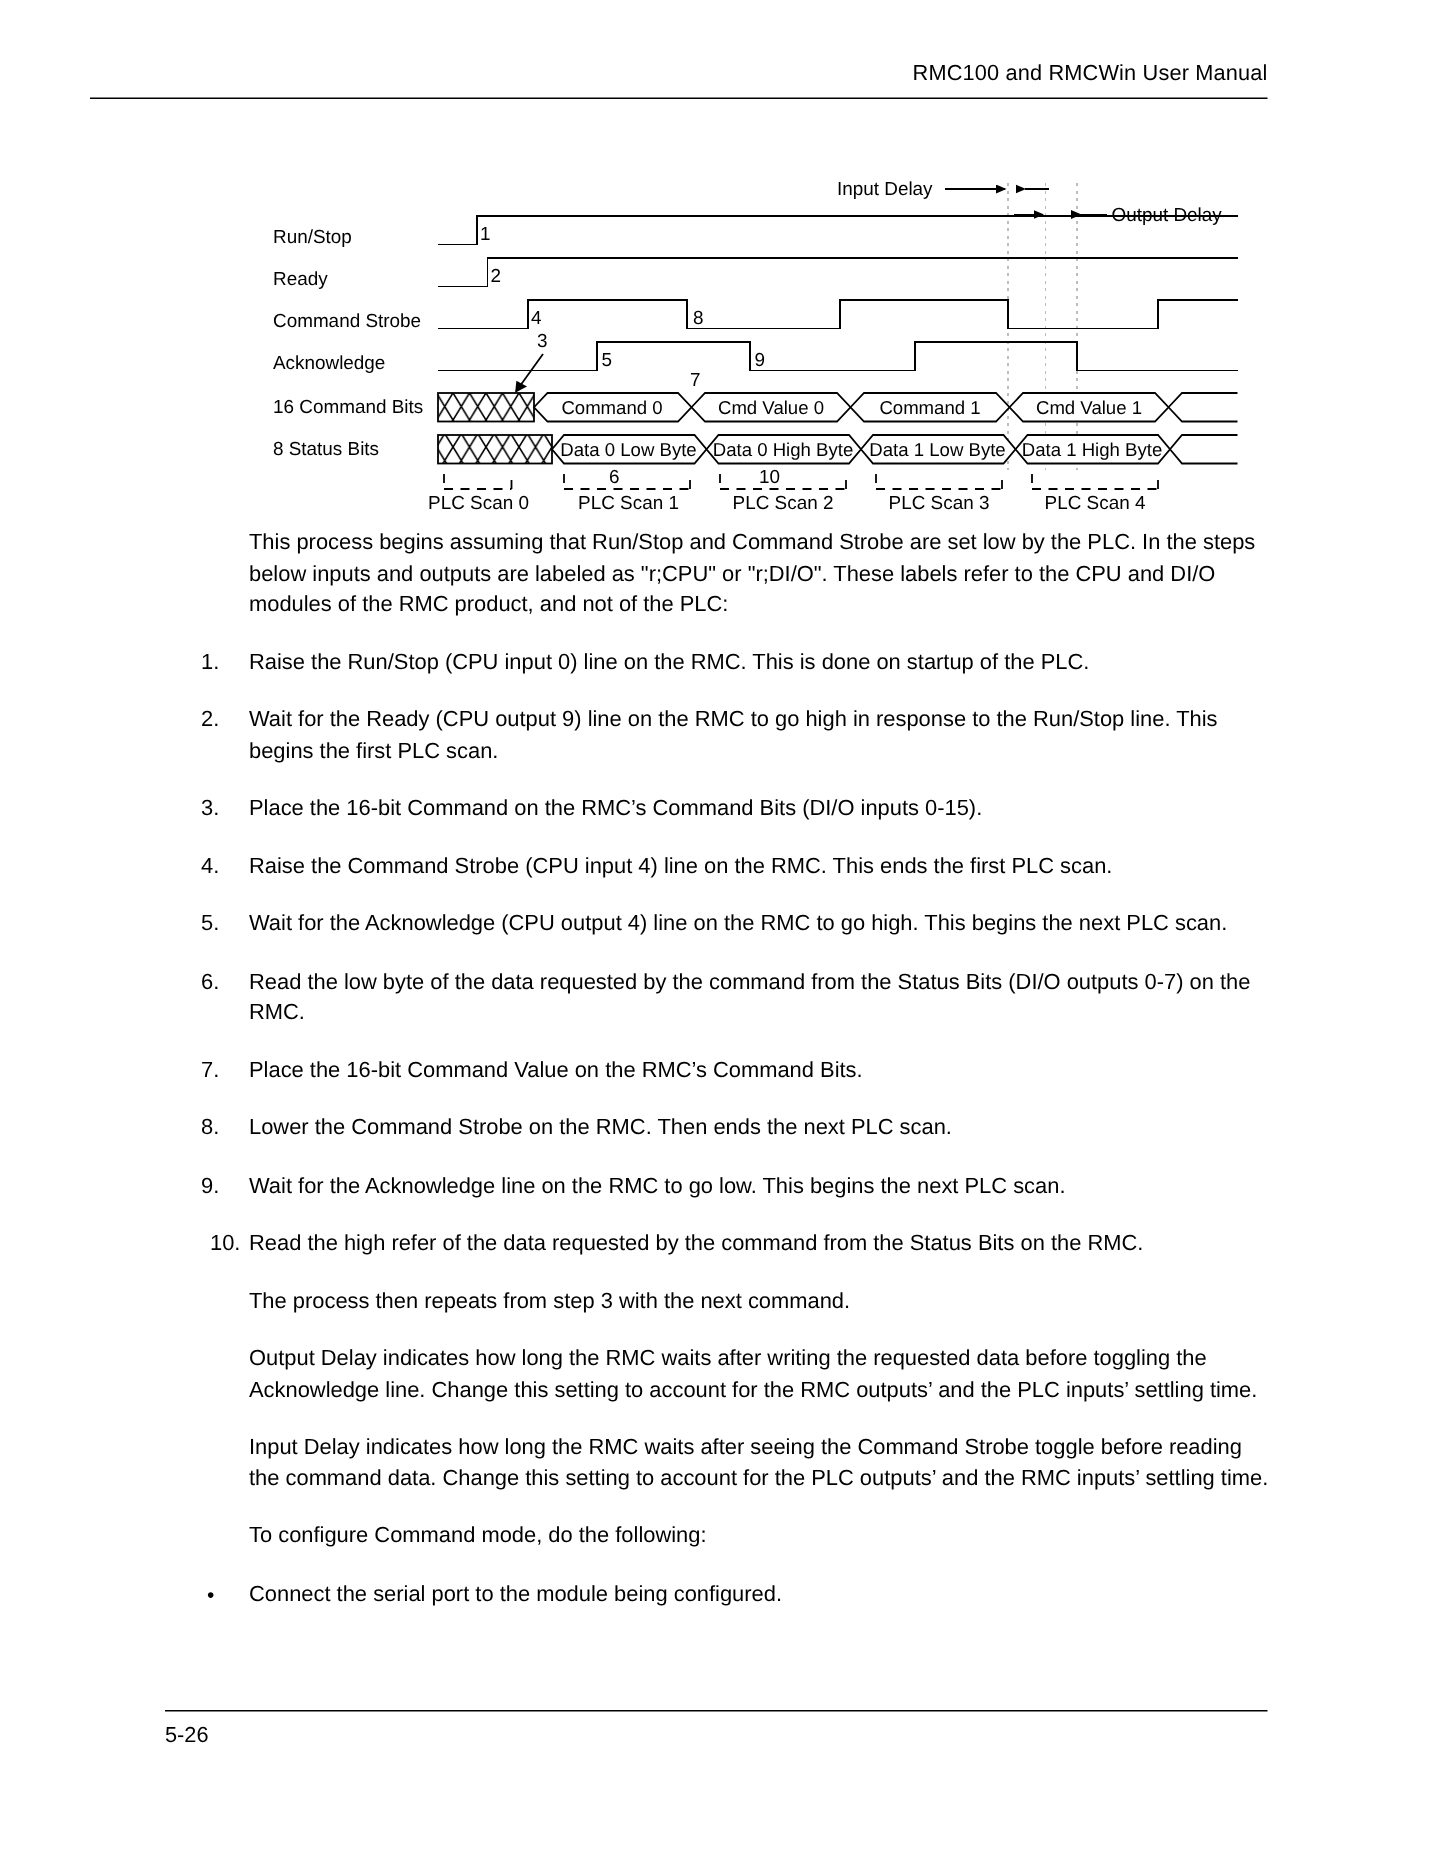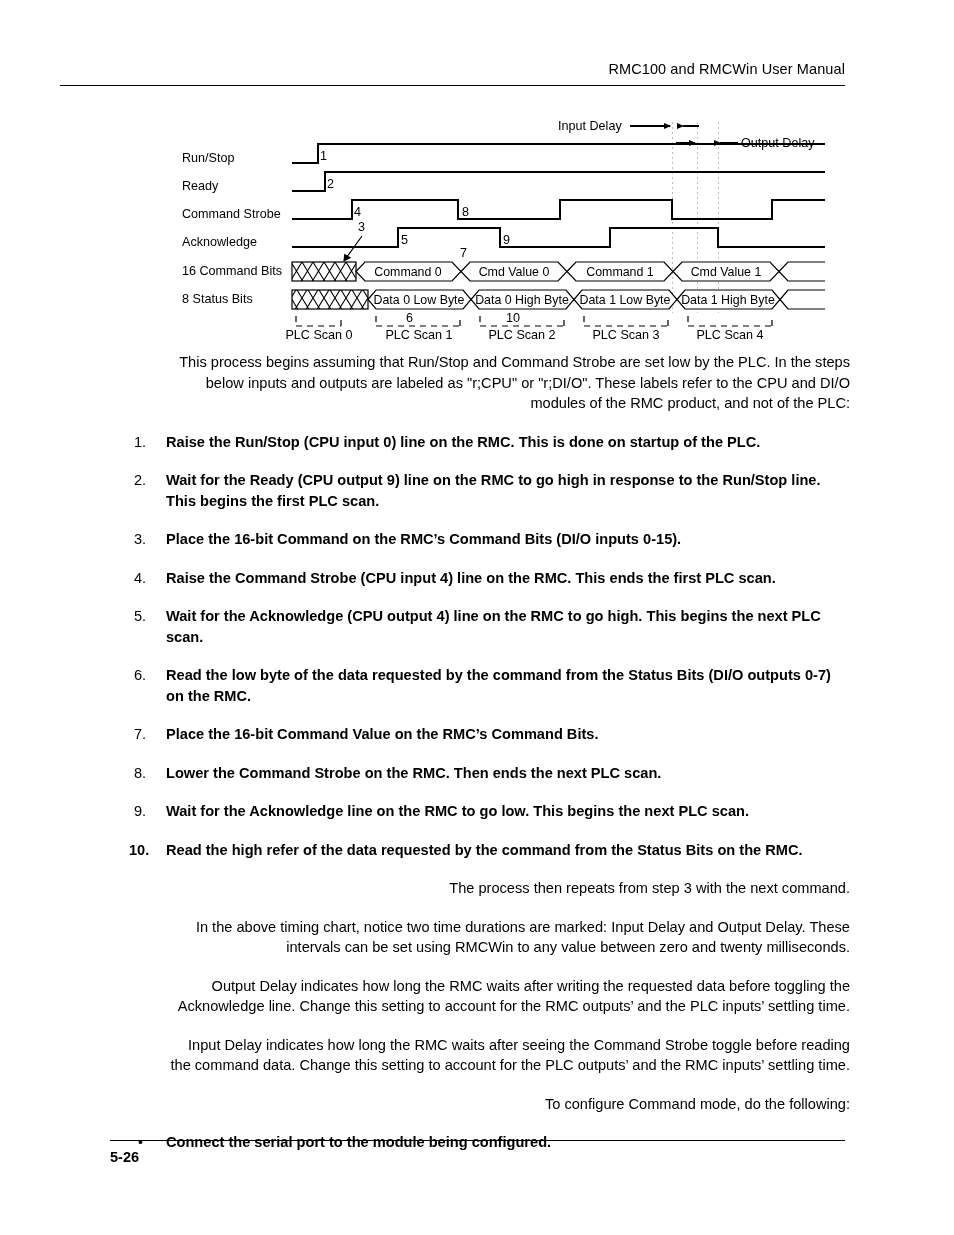--- a/index.html
+++ b/index.html
@@ -19,21 +19,21 @@
 
   .page {
     position: absolute;
     inset: 0;
   }
 
   
   .header {
     position: absolute;
     left: 60px;
-    top: 60px;
+    top: 40px;
     width: 785px;
     height: 26px;
   }
   .header-title {
     position: absolute;
     right: 0;
     top: 0;
     font-size: 14.5px;
     line-height: 18px;
     letter-spacing: 0.1px;
@@ -61,21 +61,20 @@
     right: 0;
     top: 0;
     border-top: 1.6px solid #000;
   }
   .footer-page {
     position: absolute;
     left: 0;
     top: 8px;
     font-size: 14.5px;
     line-height: 18px;
-    font-weight: bold;
   }
 
   
   .figure {
     position: absolute;
     left: 170px;
     top: 100px;
     width: 680px;
     height: 240px;
   }
@@ -89,21 +88,21 @@
     left: 112px;
     top: 352px;
     width: 738px;
   }
 
   .para {
     font-size: 14.6px;
     line-height: 20.5px;
     margin: 0 0 18px 0;
     padding-left: 54px;
-    text-align: right;
+    text-align: left;
   }
 
   .steps {
     margin: 0;
     padding: 0;
     list-style: none;
   }
   .step {
     position: relative;
     font-size: 14.6px;
@@ -114,27 +113,25 @@
   .step-num {
     position: absolute;
     left: 22px;
     top: 0;
     width: 28px;
     text-align: left;
     font-size: 14.6px;
     line-height: 20.5px;
   }
   .step-num.wide {
-    left: 17px;
+    left: 28px;
     width: 38px;
-    font-weight: bold;
   }
   .step-text {
     display: block;
-    font-weight: bold;
   }
 
   .bullet-item {
     position: relative;
     font-size: 14.6px;
     line-height: 20.5px;
     margin: 0 0 18px 0;
     padding-left: 54px;
   }
   .bullet-dot {
@@ -322,21 +319,20 @@
         <span class="step-num">9.</span>
         <span class="step-text">Wait for the Acknowledge line on the RMC to go low. This begins the next PLC scan.</span>
       </li>
       <li class="step">
         <span class="step-num wide">10.</span>
         <span class="step-text">Read the high refer of the data requested by the command from the Status Bits on the RMC.</span>
       </li>
     </ol>
 
     <p class="para">The process then repeats from step 3 with the next command.</p>
-    <p class="para">In the above timing chart, notice two time durations are marked: Input Delay and Output Delay. These intervals can be set using RMCWin to any value between zero and twenty milliseconds.</p>
     <p class="para">Output Delay indicates how long the RMC waits after writing the requested data before toggling the Acknowledge line. Change this setting to account for the RMC outputs’ and the PLC inputs’ settling time.</p>
     <p class="para">Input Delay indicates how long the RMC waits after seeing the Command Strobe toggle before reading the command data. Change this setting to account for the PLC outputs’ and the RMC inputs’ settling time.</p>
     <p class="para">To configure Command mode, do the following:</p>
 
     <div class="bullet-item">
       <span class="bullet-dot">•</span>
       <span class="step-text">Connect the serial port to the module being configured.</span>
     </div>
 
   </div>

